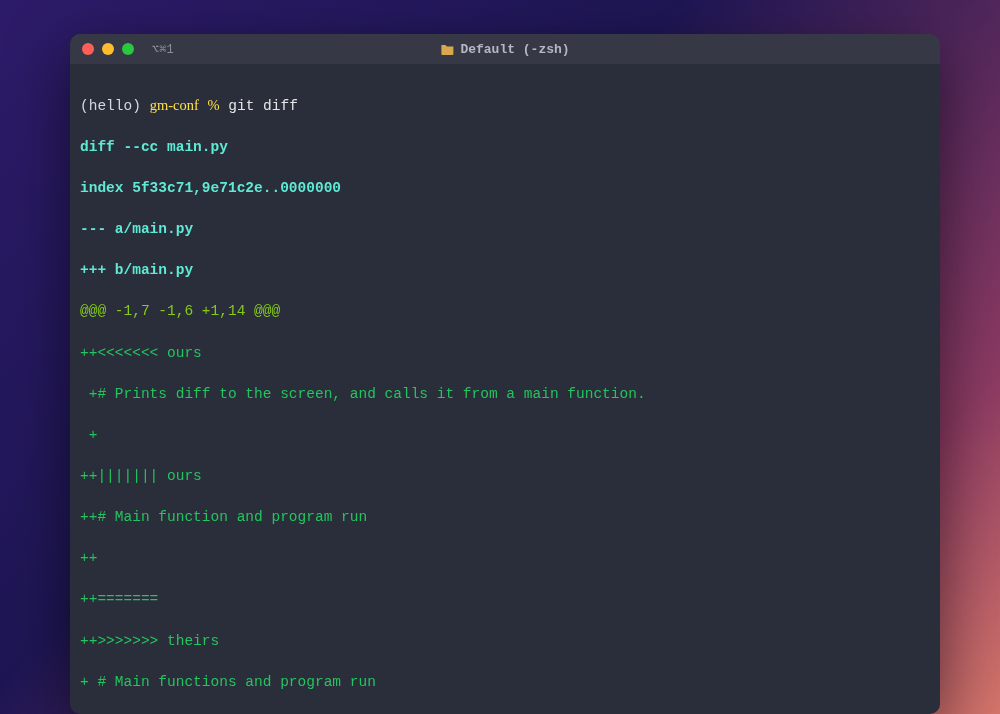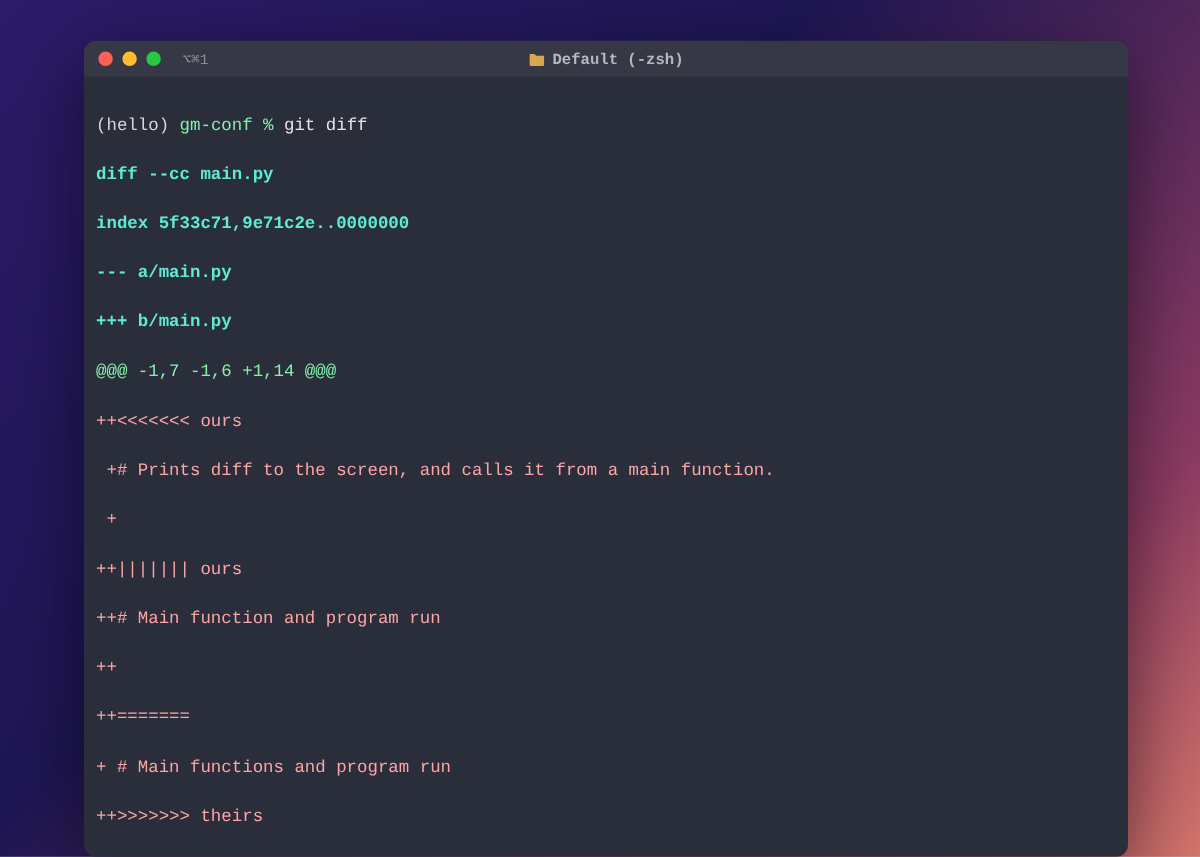--- a/index.html
+++ b/index.html
@@ -73,25 +73,25 @@
       flex: 1;
       padding: 10px 10px;
       font-size: 14.5px;
       line-height: 1.42;
       color: #e6e6e6;
       overflow: hidden;
       white-space: pre;
     }
     .line { white-space: pre-wrap; word-break: break-all; }
     .prompt-venv { color: #d6d8e0; }
-    .prompt-path { color: #86efac; }
+    .prompt-path { color: #fde047; font-family: Liberation Serif, serif; }
     .prompt-cmd { color: #e6e6e6; }
     .diff-white { color: #5eead4; font-weight: bold; }
-    .diff-cyan { color: #86efac; }
-    .diff-green { color: #fca5a5; }
+    .diff-cyan { color: #84cc16; }
+    .diff-green { color: #22c55e; }
     .diff-plain { color: #e6e6e6; }
   </style>
 </head>
 <body>
 
 <div class="terminal-window">
   <div class="titlebar">
     <div class="traffic-lights">
       <div class="traffic-light red"></div>
       <div class="traffic-light yellow"></div>
@@ -115,22 +115,22 @@
 <div class="line diff-white">--- a/main.py</div>
 <div class="line diff-white">+++ b/main.py</div>
 <div class="line diff-cyan">@@@ -1,7 -1,6 +1,14 @@@</div>
 <div class="line diff-green">++&lt;&lt;&lt;&lt;&lt;&lt;&lt; ours</div>
 <div class="line diff-green"> +# Prints diff to the screen, and calls it from a main function.</div>
 <div class="line diff-green"> +</div>
 <div class="line diff-green">++||||||| ours</div>
 <div class="line diff-green">++# Main function and program run</div>
 <div class="line diff-green">++</div>
 <div class="line diff-green">++=======</div>
+<div class="line diff-green">++&gt;&gt;&gt;&gt;&gt;&gt;&gt; theirs</div>
 <div class="line diff-green">+ # Main functions and program run</div>
-<div class="line diff-green">++&gt;&gt;&gt;&gt;&gt;&gt;&gt; theirs</div>
 <div class="line diff-plain">  def hello():</div>
 
 
 
 
 
 
 
 
 

